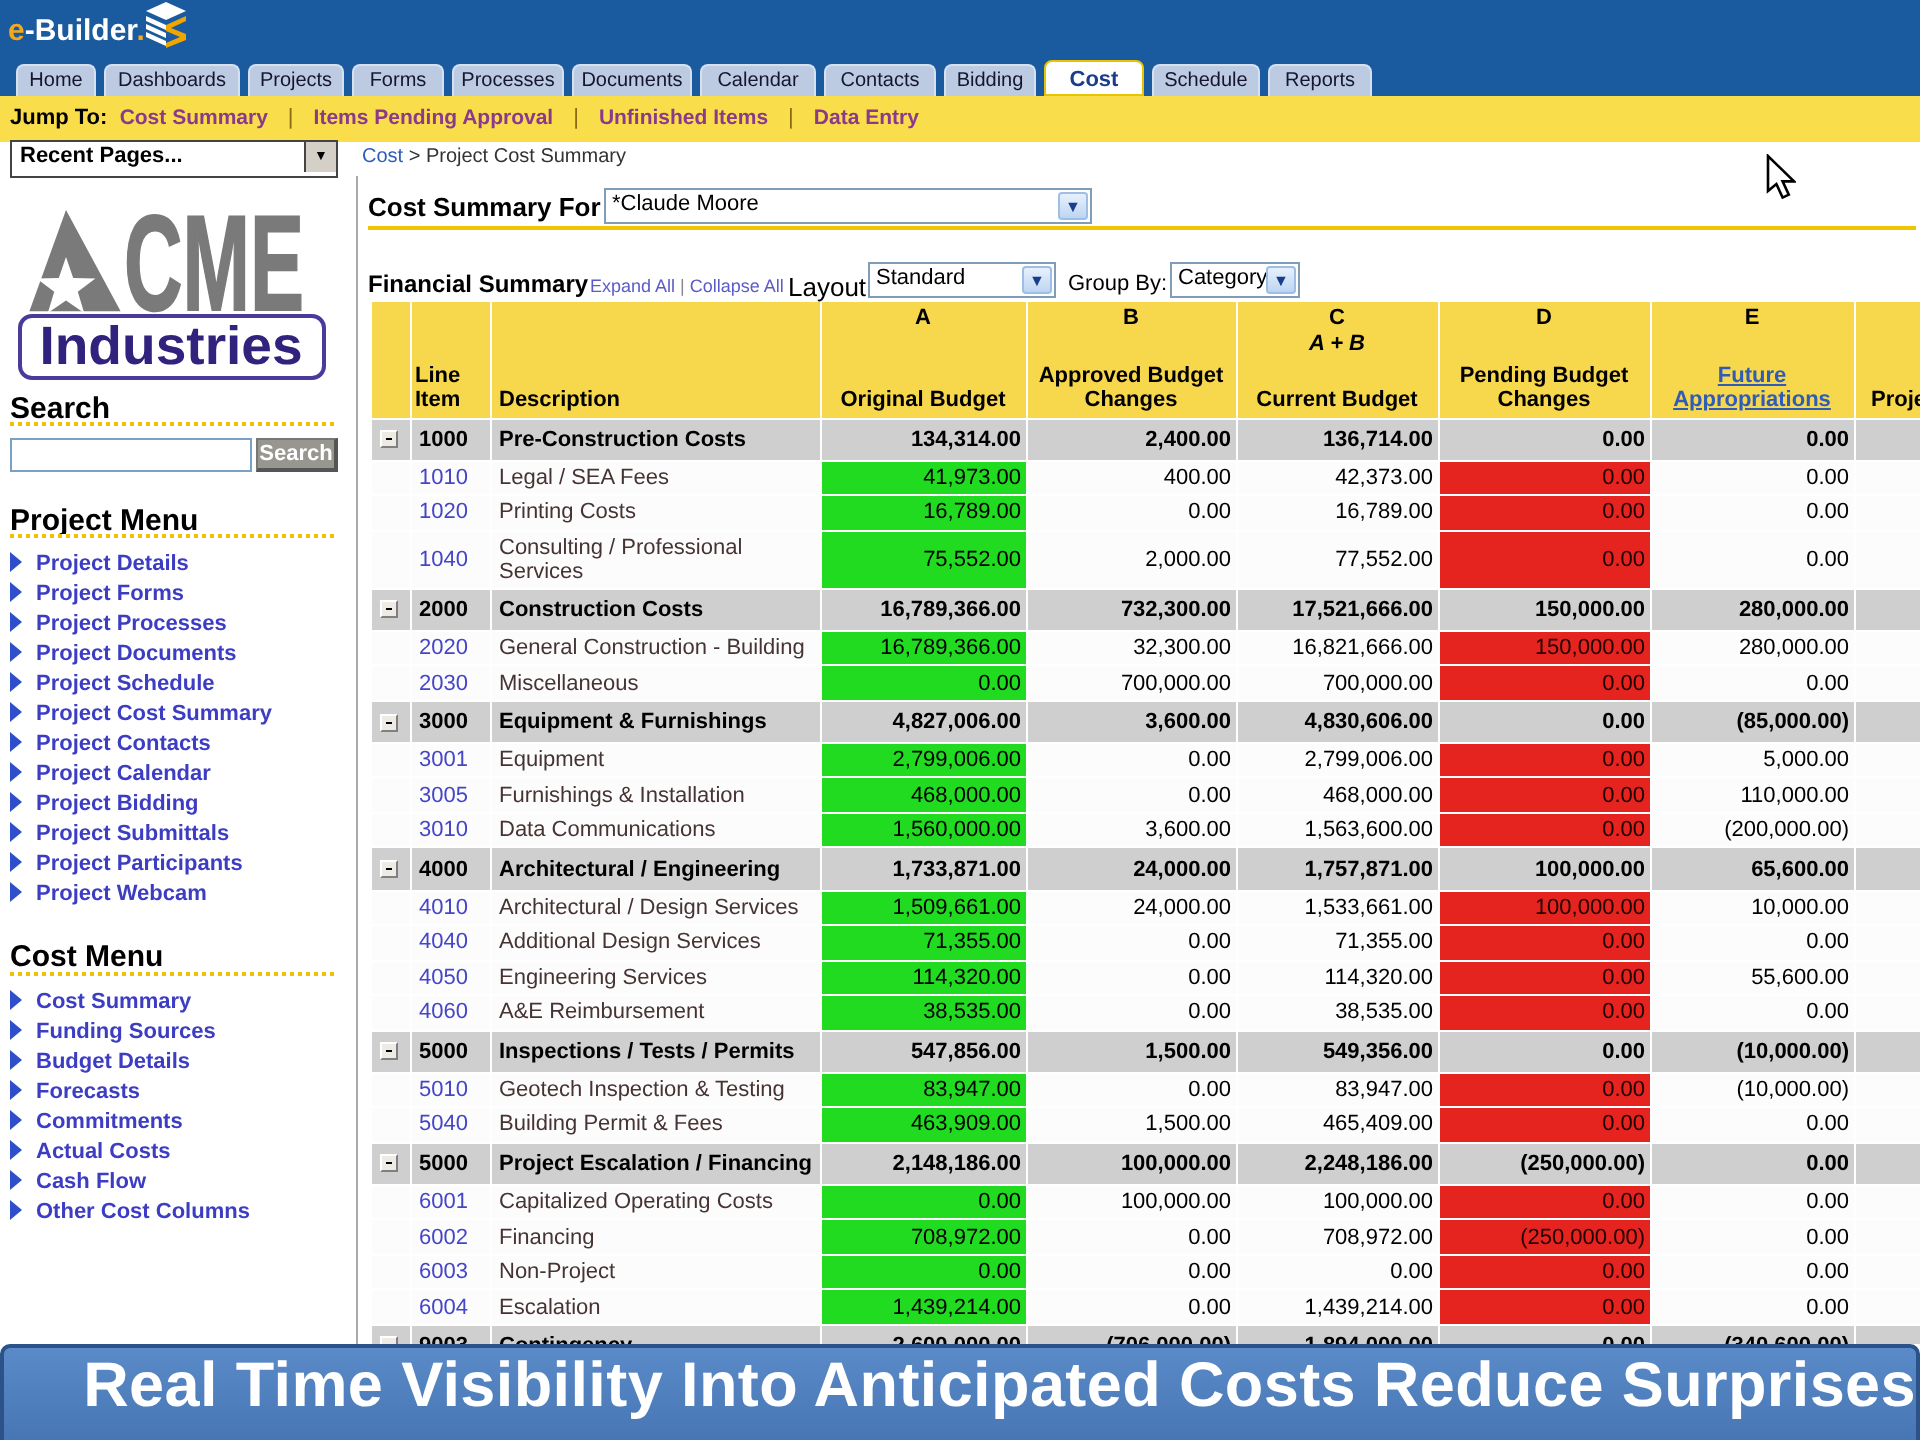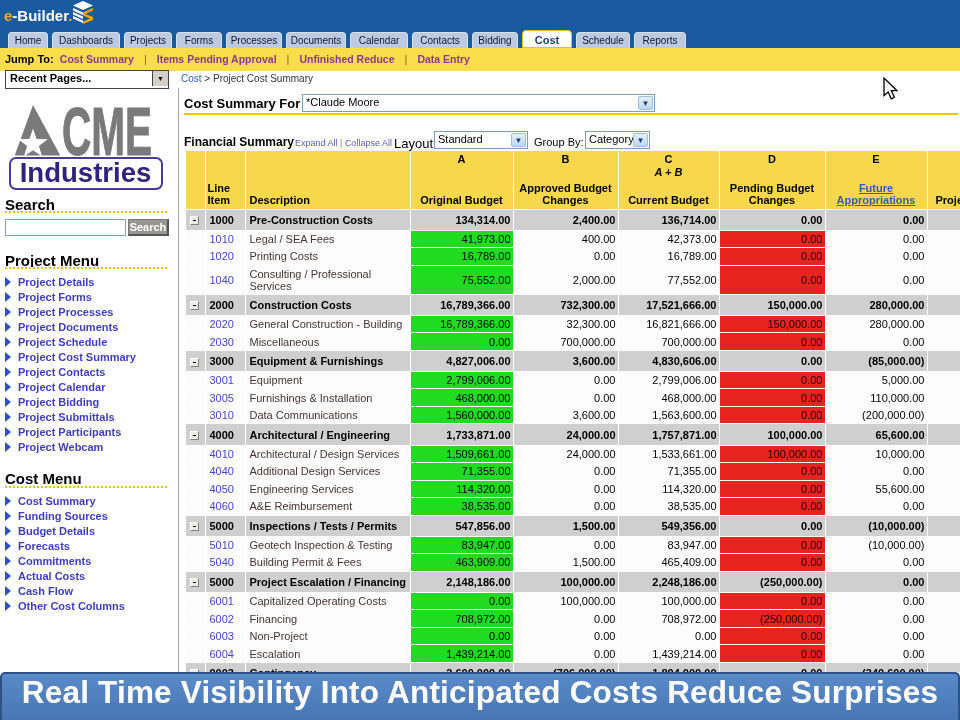--- a/index.html
+++ b/index.html
@@ -59,21 +59,21 @@
 td.g { background:#21DB21 !important; color:#000; }
 td.r { background:#E52420 !important; color:#200000; }
 .minus { position:relative; display:inline-block; width:9px; height:9px; background:#EDEBE4; border:1px solid #808080; border-top-color:#fff; border-left-color:#fff; vertical-align:middle; }
 .minus::after { content:""; position:absolute; left:2px; right:2px; top:3px; height:1px; background:#000; }
 .hletter { position:absolute; top:2px; left:0; right:0; text-align:center; font-weight:bold; }
 .hl2 { position:absolute; top:15px; left:0; right:0; text-align:center; font-weight:bold; font-style:italic; }
 .hlab { text-align:center; font-weight:bold; }
 a.fut { color:#2E5CB8; text-decoration:underline; font-weight:bold; }
 
 #banner { position:absolute; left:0px; top:672px; width:960px; height:48px; background:linear-gradient(#5A8AC8,#4876B4); border:2px solid #2B5389; border-bottom:none; border-radius:5px 5px 0 0; }
-#banner .t { position:absolute; left:0; right:0; top:0px; text-align:center; font-size:31.5px; font-weight:bold; color:#fff; white-space:nowrap; letter-spacing:0.2px; }
+#banner .t { position:absolute; left:0; right:0; top:0px; text-align:right; font-size:31.5px; font-weight:bold; color:#fff; white-space:nowrap; letter-spacing:0.2px; }
 
 #cursor { position:absolute; left:883px; top:77px; }
 </style></head>
 <body>
 <div id="page">
 
 <div id="topbar">
   <div id="logo"><span class="e">e</span>-Builder<span class="dot">.</span></div>
   <svg width="22" height="24" style="position:absolute;left:72px;top:1px" viewBox="0 0 22 24">
     <polygon points="11,0 21,4.5 11,9 1,4.5" fill="#fff"></polygon>
@@ -92,21 +92,21 @@
   <div class="tab" style="left:226px;width:56px;">Processes</div>
   <div class="tab" style="left:286px;width:60px;">Documents</div>
   <div class="tab" style="left:350px;width:58px;">Calendar</div>
   <div class="tab" style="left:412px;width:56px;">Contacts</div>
   <div class="tab" style="left:472px;width:46px;">Bidding</div>
   <div class="tab sel" style="left:522px;width:50px;">Cost</div>
   <div class="tab" style="left:576px;width:54px;">Schedule</div>
   <div class="tab" style="left:634px;width:52px;">Reports</div>
 </div>
 
-<div id="jumpbar"><b>Jump To:</b>&nbsp; <a>Cost Summary</a><span class="sep">|</span><a>Items Pending Approval</a><span class="sep">|</span><a>Unfinished Reduce</a><span class="sep">|</span><a>Data Entry</a></div>
+<div id="jumpbar"><b>Jump To:</b>&nbsp; <a>Cost Summary</a><span class="sep">|</span><a>Items Pending Approval</a><span class="sep">|</span><a>Unfinished Items</a><span class="sep">|</span><a>Data Entry</a></div>
 
 <div id="recentrow">
   <div id="recent">Recent Pages...<span class="btn">▼</span></div>
 </div>
 <div id="crumb"><a>Cost</a> &gt; Project Cost Summary</div>
 
 <div id="sidebar"></div>
 <div id="sidediv"></div>
 
 <svg width="165" height="58" style="position:absolute;left:8px;top:100px" viewBox="0 0 165 58">
@@ -143,21 +143,21 @@
 <div class="mitem" style="top:495px;"><span class="tri"></span>Cost Summary</div>
 <div class="mitem" style="top:510px;"><span class="tri"></span>Funding Sources</div>
 <div class="mitem" style="top:525px;"><span class="tri"></span>Budget Details</div>
 <div class="mitem" style="top:540px;"><span class="tri"></span>Forecasts</div>
 <div class="mitem" style="top:555px;"><span class="tri"></span>Commitments</div>
 <div class="mitem" style="top:570px;"><span class="tri"></span>Actual Costs</div>
 <div class="mitem" style="top:585px;"><span class="tri"></span>Cash Flow</div>
 <div class="mitem" style="top:600px;"><span class="tri"></span>Other Cost Columns</div>
 
 <div id="csf">Cost Summary For</div>
-<div class="xpsel" style="left:302px;top:94px;width:353px;height:18px;">*Claude Moore<span class="arr">▼</span></div>
+<div class="xpsel" style="left:302px;top:94px;width:244px;height:18px;">*Claude Moore<span class="arr">▼</span></div>
 <div id="goldhr1"></div>
 <div id="fslabel">Financial Summary</div>
 <div id="fslinks">Expand All<span class="p"> | </span>Collapse All</div>
 <div id="laylabel">Layout:</div>
 <div class="xpsel" style="left:434px;top:131px;width:94px;height:18px;">Standard<span class="arr">▼</span></div>
 <div id="gblabel">Group By:</div>
 <div class="xpsel" style="left:585px;top:131px;width:65px;height:18px;">Category<span class="arr">▼</span></div>
 
 <div id="tablewrap">
 <table>

